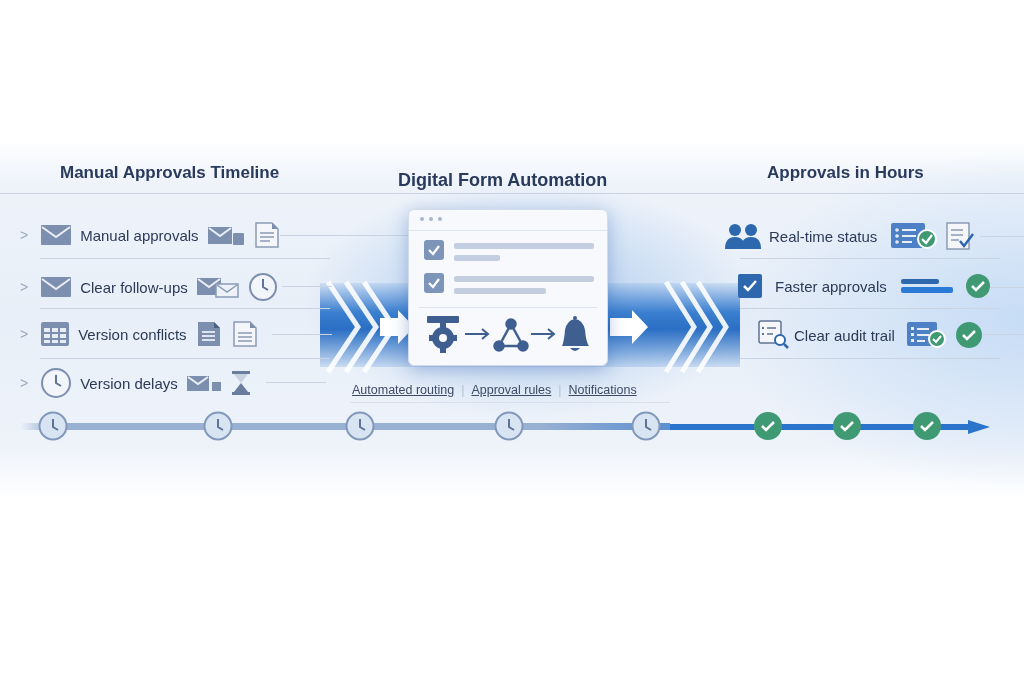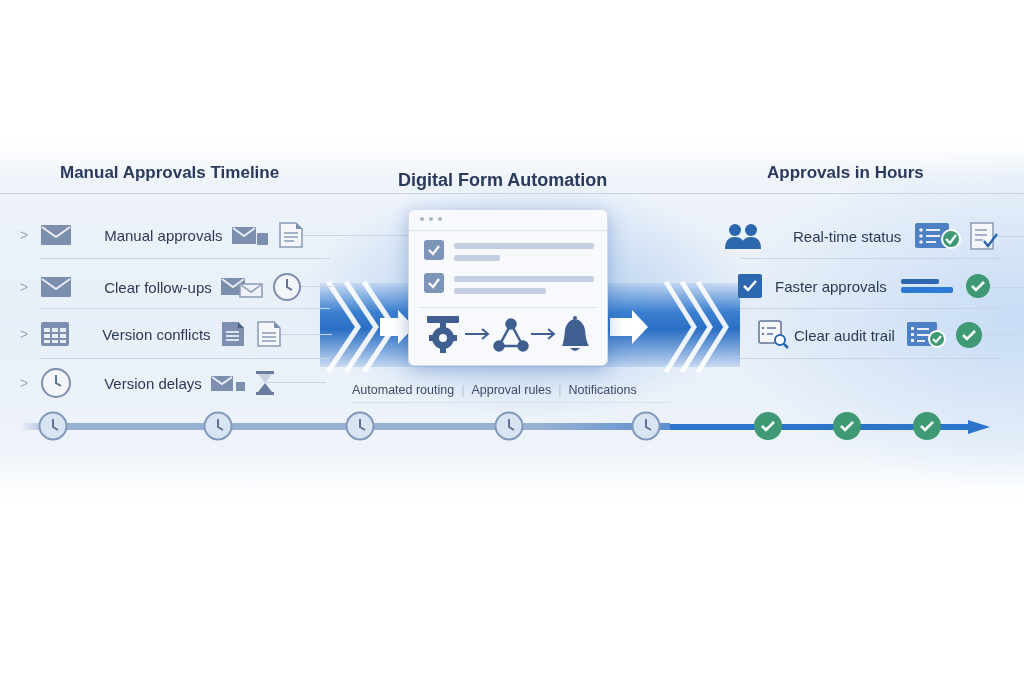--- a/index.html
+++ b/index.html
@@ -8,30 +8,30 @@
     background:linear-gradient(180deg,rgba(255,255,255,0) 0%,#eef3fa 12%,#e8eff8 50%,#eef3fa 85%,rgba(255,255,255,0) 100%);}
   .glow-right{position:absolute;left:720px;top:150px;width:304px;height:340px;
     background:radial-gradient(ellipse at 100% 50%,rgba(190,215,245,.8),rgba(255,255,255,0) 70%);}
   .glow-center{position:absolute;left:300px;top:180px;width:460px;height:240px;
     background:radial-gradient(ellipse at 50% 50%,rgba(120,170,230,.55),rgba(255,255,255,0) 70%);}
   .flow{position:absolute;left:320px;top:283px;width:420px;height:84px;
     background:linear-gradient(180deg,rgba(80,140,215,.15) 0%,#3b7fd0 35%,#2a6fc4 55%,rgba(80,140,215,.2) 100%);}
   .hline{position:absolute;height:1px;background:#c9d3e2;}
   .heading{position:absolute;font-size:17px;font-weight:bold;color:#2a3a5c;white-space:nowrap;}
   .row{position:absolute;display:flex;align-items:center;gap:8px;white-space:nowrap;}
-  .row .lbl{font-size:15px;color:#2c3a56;margin-left:24px;}
+  .row .lbl{font-size:15px;color:#2c3a56;}
   .chev{color:#9aa8bc;font-size:14px;margin-right:4px;}
   .ic{display:inline-block;flex:none;}
   .card{position:absolute;left:408px;top:209px;width:198px;height:155px;background:#f7f9fd;border:1px solid #d3dcea;border-radius:6px;box-shadow:0 4px 18px rgba(40,90,170,.35);}
   .dots{position:absolute;left:11px;top:7px;display:flex;gap:5px;}
   .dots span{width:4px;height:4px;border-radius:50%;background:#a9b6c9;}
   .card .sep{position:absolute;left:0;right:0;height:1px;background:#dfe5ee;}
   .cb{position:absolute;width:20px;height:20px;background:#7d95b8;border-radius:3px;}
   .bar{position:absolute;height:6px;background:#c3cfe0;border-radius:2px;}
-  .subcap{position:absolute;left:352px;top:383px;font-size:12.5px;color:#3d4b66;white-space:nowrap;}
+  .subcap{position:absolute;left:352px;top:383px;font-size:12.5px;color:#3d4b66;white-space:nowrap;text-decoration:underline;}
   .subcap .pipe{color:#b8c2d0;margin:0 7px;}
   .timeline{position:absolute;left:20px;top:423px;height:7px;}
   .tnode{position:absolute;top:411px;width:30px;height:30px;}
 </style>
 </head>
 <body>
 
 <div class="band"></div>
 <div class="glow-right"></div>
 <div class="glow-center"></div>

